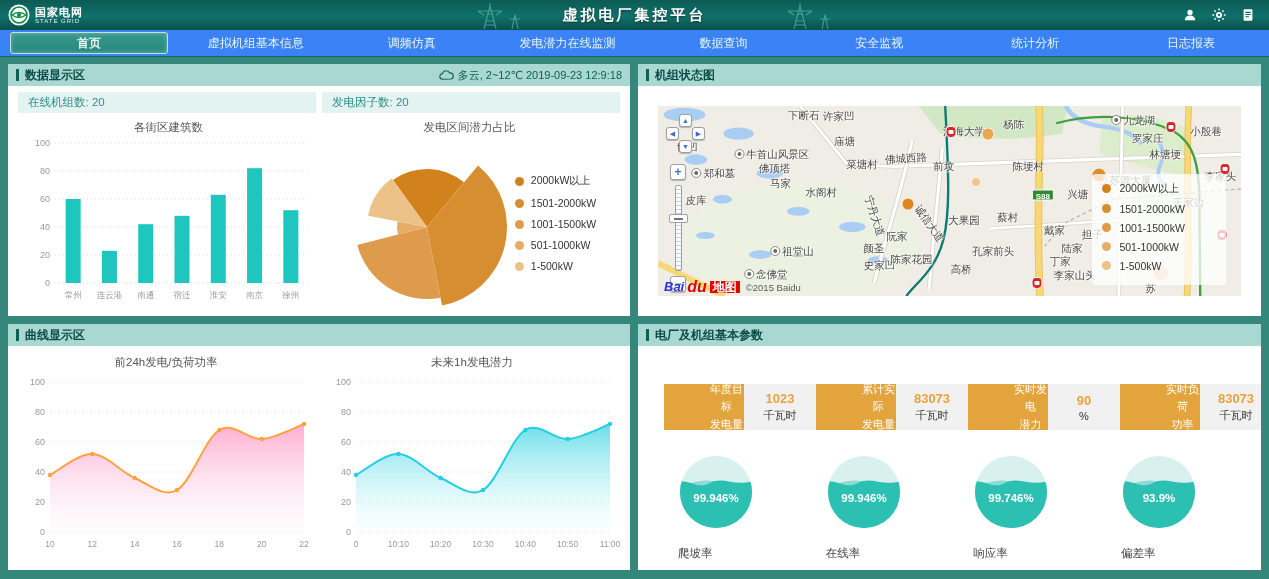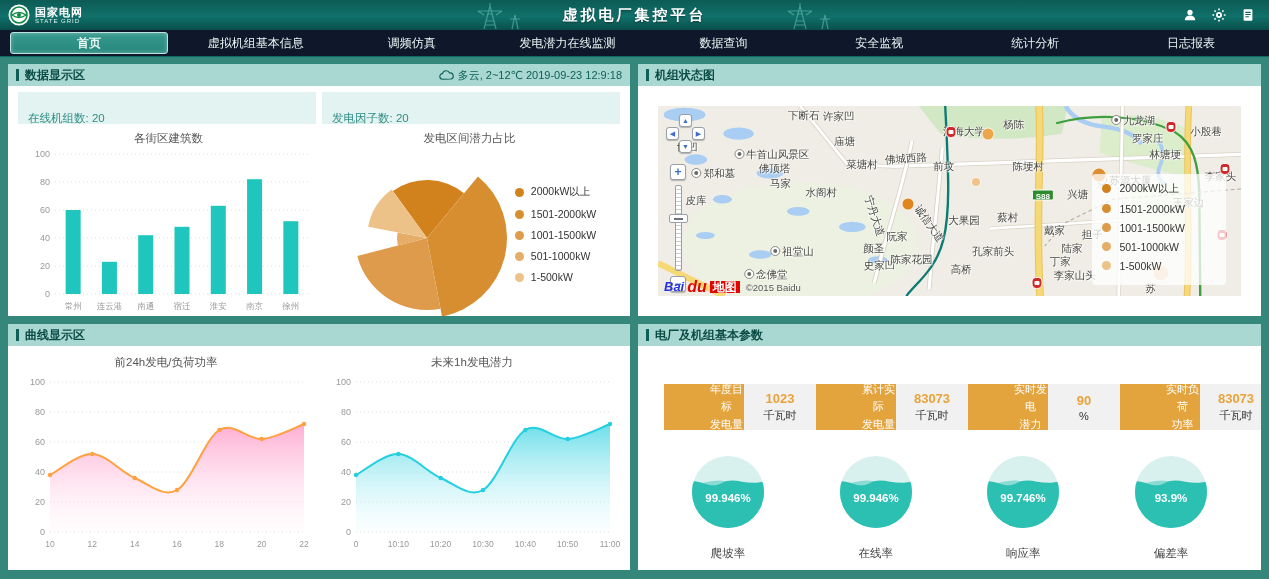--- a/index.html
+++ b/index.html
@@ -12,36 +12,36 @@
   .brand-txt .bn { font-size:11px; font-weight:bold; letter-spacing:1px; line-height:12px; }
   .brand-txt .bs { font-size:6px; letter-spacing:1px; line-height:7px; color:#dff3f1; }
   .app-title { position:absolute; left:0; right:0; text-align:center; font-size:15px; letter-spacing:3px; font-weight:bold; text-shadow:0 1px 2px rgba(0,0,0,.4); }
   .towers { position:absolute; top:1px; color:#5fc0b6; opacity:.6; }
   .towers svg { display:inline-block; }
   .tw-l { left:460px; } .tw-r { left:770px; }
   .hdr-icons { margin-left:auto; display:flex; gap:15px; margin-right:14px; z-index:2; }
   .hdr-icons .hbtn { width:14px; height:14px; cursor:pointer; }
 
   
-  .mainnav { height:27px; background:#0f172a; display:flex; border-bottom:1px solid #0e6b64; }
+  .mainnav { height:27px; background:#3b82f6; display:flex; border-bottom:1px solid #0e6b64; }
   .nav-item { flex:1; display:flex; align-items:center; justify-content:center; color:#e8f5f3; font-size:12px; cursor:pointer; }
   .nav-item.active { background:linear-gradient(180deg,#37998e,#27897e); border:1px solid #bfe4df; border-radius:3px; margin:2px 10px; box-shadow:0 0 4px rgba(255,255,255,.35) inset; font-weight:bold; }
 
   
   .main { padding:7px 8px; display:grid; grid-template-columns:622px 1fr; grid-template-rows:252px 246px; gap:8px; }
   .panel { background:#fff; display:flex; flex-direction:column; overflow:hidden; }
   .panel-hd { height:22px; flex:none; background:#a9d7d1; display:flex; align-items:center; padding:0 8px; gap:6px; }
   .panel-accent { width:3px; height:12px; background:#0d5f58; }
   .panel-title { font-size:12px; font-weight:bold; color:#0b4b46; }
   .weather { margin-left:auto; font-size:11px; color:#0d5f58; display:flex; align-items:center; gap:4px; }
 
   
   .p1-body { padding:6px 10px 0; display:flex; flex-direction:column; flex:1; }
   .strips { display:flex; gap:6px; }
-  .strip { flex:1; background:#e3f3f1; height:21px; line-height:21px; padding:16px 10px; font-size:11.5px; color:#2f8d85; }
+  .strip { flex:1; background:#e3f3f1; height:21px; line-height:21px; padding:0 10px; font-size:11.5px; color:#2f8d85; }
   .charts-row { display:flex; flex:1; }
   .chartbox { flex:1; display:flex; flex-direction:column; align-items:center; }
   .chart-title { font-size:11.5px; color:#555; margin:7px 0 0; text-align:center; }
   .pie-flex { display:flex; align-items:center; }
   .rose-legend { list-style:none; margin-left:2px; }
   .rose-legend li { display:flex; align-items:center; gap:7px; font-size:10.5px; color:#333; margin:9px 0; white-space:nowrap; }
   .lg-dot { width:9px; height:9px; border-radius:50%; flex:none; }
 
   
   .map-wrap { position:relative; flex:1; margin:20px; background:#f0ede6; overflow:hidden; cursor:grab; }
@@ -72,21 +72,21 @@
 
   
   .p4-body { padding:38px 26px 0; flex:1; }
   .cards { display:flex; justify-content:space-between; }
   .card { display:flex; }
   .c-label { width:80px; height:46px; background:#e3a33d; color:#fff; font-size:11px; display:flex; flex-direction:column; align-items:center; justify-content:center; line-height:1.55; text-align:center;padding-left:45px; }
   .c-val { width:72px; height:46px; background:#f1f1f1; display:flex; flex-direction:column; align-items:center; justify-content:center; }
   .c-val .v { color:#e8a33c; font-weight:bold; font-size:13px; }
   .c-val .u { color:#333; font-size:11px; margin-top:2px; }
   .gauges { display:flex; justify-content:space-between; margin-top:24px; padding:0 14px; }
-  .gauge { width:100px; text-align:center; }
+  .gauge { width:100px; text-align:left; }
   .gauge-label { margin-top:12px; font-size:11.5px; color:#444; }
 
   text { font-family:"Liberation Sans","DejaVu Sans",sans-serif; }
 </style>
 </head>
 <body>
 
 <header class="topbar">
   <div class="brand">
     <svg width="22" height="22" viewBox="0 0 22 22">

